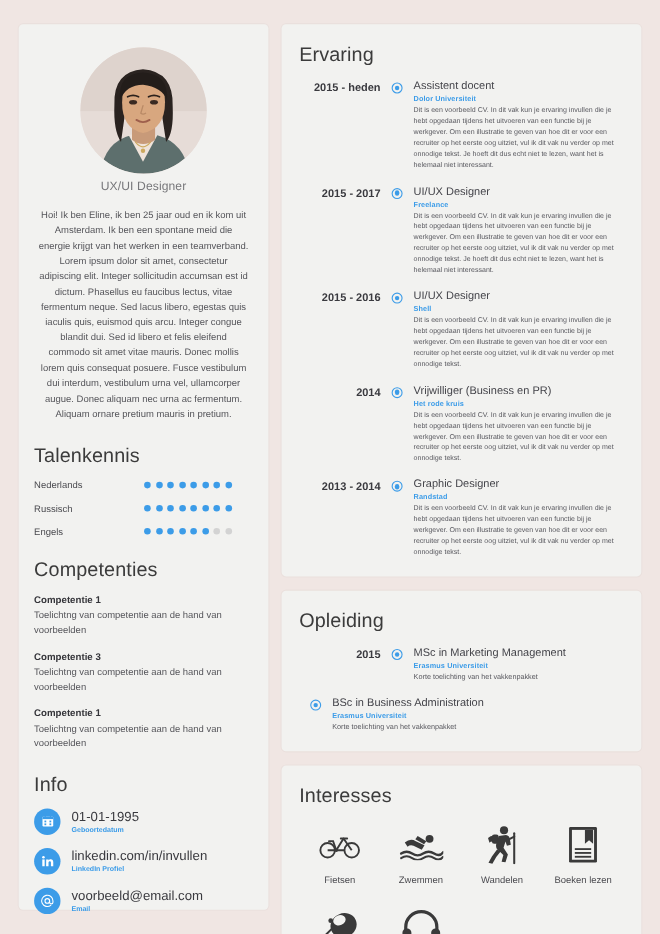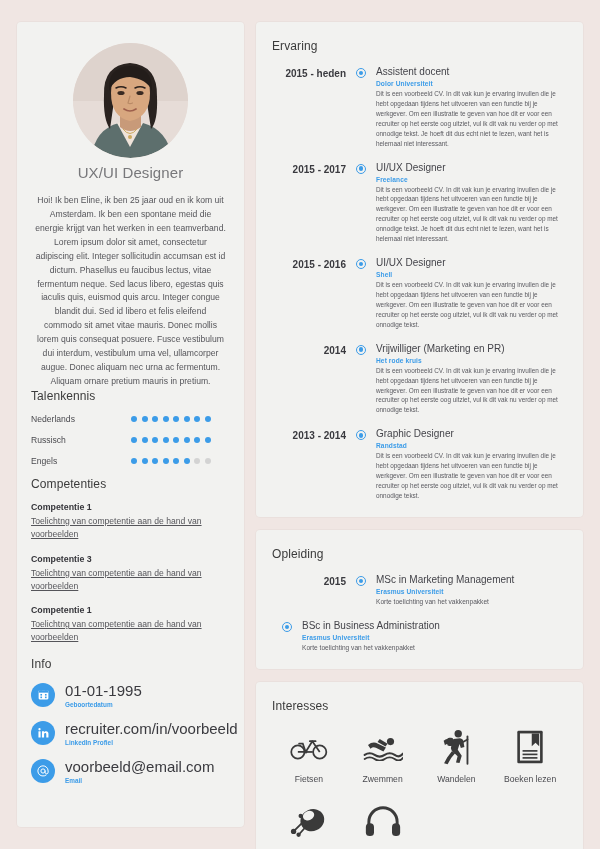--- a/index.html
+++ b/index.html
@@ -40,42 +40,42 @@
   .name {
     text-align: center;
     font-size: 19px;
     font-weight: 400;
     color: #3b3b3b;
     letter-spacing: .2px;
     margin-top: 14px;
   }
   .role {
     text-align: center;
-    font-size: 15px;
+    font-size: 11px;
     color: #77777a;
     margin-top: 6px;
     letter-spacing: .1px;
   }
   .bio {
     text-align: center;
     font-size: 8.6px;
     line-height: 1.62;
     color: #55555a;
     margin-top: 13px;
     padding: 0 4px;
   }
 
   
   .sec-title {
-    font-size: 12px;
+    font-size: 18px;
     font-weight: 400;
     color: #3b3b3b;
     letter-spacing: .1px;
   }
-  .sec-title.left { margin-bottom: 11px; }
+  .sec-title.left { margin-top: 20px; margin-bottom: 11px; }
 
   
   .lang-row {
     display: flex; align-items: center;
     margin-bottom: 11px;
   }
   .lang-name {
     font-size: 8.6px; color: #4a4a4f;
     width: 100px; flex: 0 0 100px;
   }
@@ -83,34 +83,34 @@
   .dot { width: 6px; height: 6px; border-radius: 50%; background: #d3d3d3; }
   .dot.on { background: #3c9ce8; }
 
   
   .comp { margin-bottom: 12px; }
   .comp-title {
     font-size: 8.8px; font-weight: bold; color: #35353a;
     margin-bottom: 3px;
   }
   .comp-desc {
-    font-size: 8.6px; color: #55555a; line-height: 1.55; text-decoration: underline;
+    font-size: 8.6px; color: #55555a; line-height: 1.55;
   }
 
   
   .info-row { display: flex; align-items: center; margin-bottom: 12px; }
   .info-icon {
     width: 24px; height: 24px; flex: 0 0 24px;
     border-radius: 50%; background: #3c9ce8;
     display: flex; align-items: center; justify-content: center;
     color: #fff;
   }
   .info-icon svg { display: block; }
   .info-txt { margin-left: 10px; }
-  .info-main { font-size: 15px; color: #3a3a3f; }
+  .info-main { font-size: 12px; color: #3a3a3f; }
   .info-sub { font-size: 6.4px; color: #3c9ce8; margin-top: 2px; font-weight: bold; }
 
   
   .card-right { padding: 17px 16px 16px 16px; }
   .card-right .sec-title { margin-bottom: 13px; }
 
   .tl-item { display: flex; margin-bottom: 13px; }
   .tl-item:last-child { margin-bottom: 0; }
   .tl-date {
     width: 74px; flex: 0 0 74px;
@@ -292,21 +292,21 @@
 
         <div class="info-row">
           <div class="info-icon">
             <svg width="12" height="12" viewBox="0 0 24 24" fill="#fff">
               <circle cx="5" cy="4.5" r="2.3"></circle>
               <rect x="2.9" y="8.6" width="4.3" height="12.4"></rect>
               <path d="M10.3 8.6h4.1v1.8c.7-1.2 2.1-2.1 3.9-2.1 3 0 4.6 1.9 4.6 5.4V21h-4.3v-6.4c0-1.7-.6-2.7-2.1-2.7-1.2 0-1.9.8-2.2 1.6-.1.3-.1.7-.1 1.1V21h-4.3s.1-11.3 0-12.4z"></path>
             </svg>
           </div>
           <div class="info-txt">
-            <div class="info-main">recruiter.com/in/voorbeeld</div>
+            <div class="info-main">linkedin.com/in/invullen</div>
             <div class="info-sub">LinkedIn Profiel</div>
           </div>
         </div>
 
         <div class="info-row">
           <div class="info-icon">
             <svg width="14" height="14" viewBox="0 0 24 24" fill="none" stroke="#fff" stroke-width="1.7">
               <circle cx="12" cy="12" r="3.6"></circle>
               <path d="M15.6 12v2.1a2.6 2.6 0 0 0 5.2 0V12a8.8 8.8 0 1 0-3.4 6.9" stroke-linecap="round"></path>
             </svg>
@@ -369,21 +369,21 @@
       </div>
 
       <div class="tl-item">
         <div class="tl-date">2014</div>
         <div class="tl-marker">
             <span class="ring">
               <i></i>
             </span>
           </div>
         <div class="tl-body">
-          <div class="tl-title">Vrijwilliger (Marketing en PR)</div>
+          <div class="tl-title">Vrijwilliger (Business en PR)</div>
           <div class="tl-org">Het rode kruis</div>
           <div class="tl-desc">Dit is een voorbeeld CV. In dit vak kun je ervaring invullen die je hebt opgedaan tijdens het uitvoeren van een functie bij je werkgever. Om een illustratie te geven van hoe dit er voor een recruiter op het eerste oog uitziet, vul ik dit vak nu verder op met onnodige tekst.</div>
         </div>
       </div>
 
       <div class="tl-item">
         <div class="tl-date">2013 - 2014</div>
         <div class="tl-marker">
             <span class="ring">
               <i></i>

